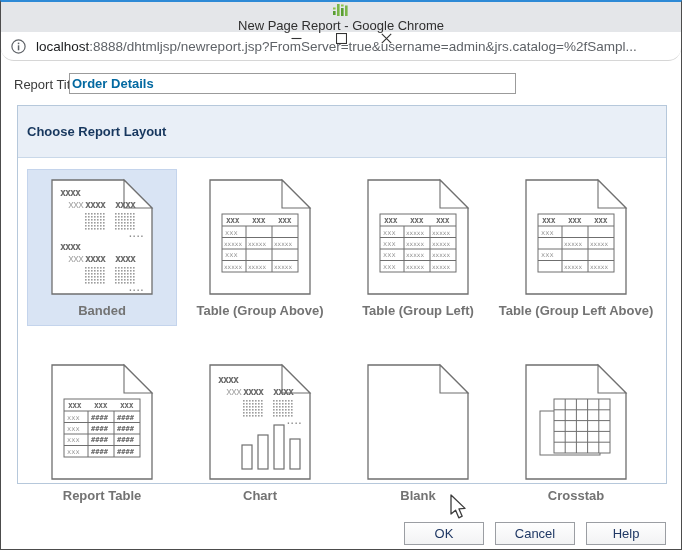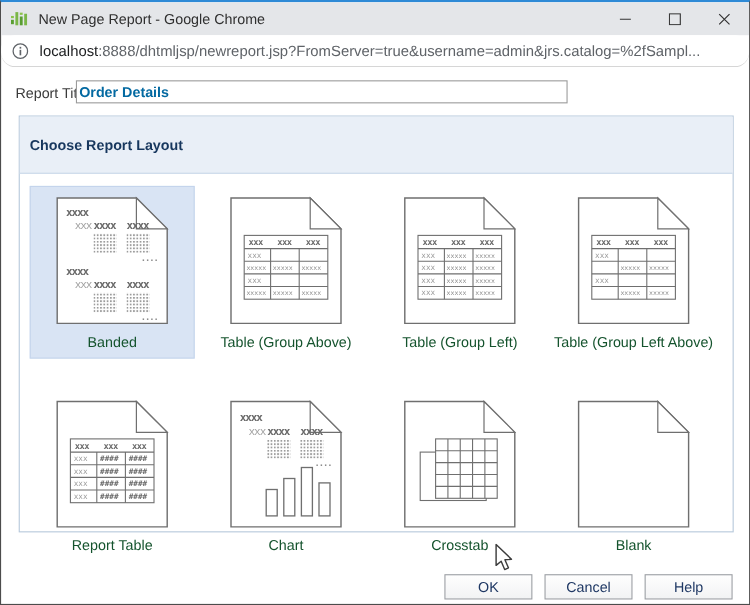--- a/index.html
+++ b/index.html
@@ -1,21 +1,21 @@
 <!DOCTYPE html>
 <html><head>
 <meta charset="utf-8">
 <style>
   html,body{margin:0;padding:0;background:#fff;}
   body{font-family:"Liberation Sans",sans-serif;}
   .window{position:relative;width:682px;height:550px;box-sizing:border-box;
     border-top:2px solid #2e8ad6;border-left:1px solid #4c4c4c;border-right:1px solid #4c4c4c;
     border-bottom:1px solid #4c4c4c;background:#fff;overflow:hidden;}
   
-  .titlebar{height:30px;background:#e4e6e9;display:flex;align-items:center;}
+  .titlebar{height:30px;background:#e4e6e9;display:flex;align-items:center;flex-direction:column;}
   .app-icon{margin:0 9px 0 8px;display:flex;align-items:center;}
   .title-text{font-size:13px;color:#2f2f2f;flex:1;white-space:nowrap;}
   .win-controls{display:flex;height:100%;}
   .win-btn{width:45px;height:100%;display:flex;align-items:center;justify-content:center;cursor:default;}
   
   .urlbar{height:28px;background:#fff;border-bottom:1px solid #d6d6d6;display:flex;align-items:center;padding:0 10px;gap:10px;border-radius:13px;}
   .url-text{font-size:13.5px;color:#5f6368;white-space:nowrap;overflow:hidden;}
   .url-host{color:#1a1c1e;}
   
   .report-title-label{position:absolute;left:13px;top:75px;font-size:13px;color:#3a3a3a;}
@@ -25,21 +25,21 @@
   .panel{position:absolute;left:16px;top:103px;width:650px;height:379px;box-sizing:border-box;
     border:1px solid #b6c8db;background:#fff;}
   .panel-header{height:21px;background:#e9eff7;border-bottom:1px solid #c9d8e9;display:flex;align-items:center;
     padding:15px 9px;font-weight:bold;font-size:13px;color:#17375e;}
   .panel-body{display:grid;grid-template-columns:repeat(4,158px);grid-auto-rows:157px;row-gap:28px;padding:11px 0 0 5px;}
   .tile{width:150px;height:157px;margin:0 auto;display:flex;flex-direction:column;align-items:center;
     box-sizing:border-box;cursor:pointer;}
   .tile.selected{background:#d9e4f4;border:1px solid #c4d4ec;}
   .tile-icon{margin-top:9px;}
   .tile.selected .tile-icon{margin-top:8px;}
-  .tile-label{margin-top:7px;font-size:13px;color:#14532d;white-space:nowrap;}
+  .tile-label{margin-top:7px;font-size:13px;color:#737373;white-space:nowrap;font-weight:bold;}
   
   .dialog-buttons{position:absolute;right:15px;top:492px;display:flex;gap:11px;}
   .btn{min-width:80px;height:23px;box-sizing:border-box;background:linear-gradient(#fefefe,#f2f3f4);
     border:1px solid #9b9ea3;font-family:"Liberation Sans",sans-serif;font-size:13px;color:#1f3864;
     display:flex;align-items:center;justify-content:center;padding:0 10px;cursor:pointer;margin-top:28px;}
   
   .cursor{position:absolute;left:448px;top:492px;z-index:10;pointer-events:none;}
   
   .pg{fill:#fff;stroke:#6f6f6f;stroke-width:1.3;}
   .flap{fill:#fff;stroke:#6f6f6f;stroke-width:1.1;}
@@ -253,36 +253,36 @@
           <rect class="bar" x="66" y="62" width="10" height="44"></rect>
           <rect class="bar" x="82" y="76" width="10" height="30"></rect>
         </svg>
         <div class="tile-label">Chart</div>
       </div>
 
       <div class="tile">
         <svg class="tile-icon" width="104" height="118" viewBox="0 0 104 118">
           <path class="pg" d="M2 2 H74 L102 30 V116 H2 Z"></path>
           <path class="flap" d="M74 2 L74 30 H102 Z"></path>
+        </svg>
+        <div class="tile-label">Blank</div>
+      </div>
+
+      <div class="tile">
+        <svg class="tile-icon" width="104" height="118" viewBox="0 0 104 118">
+          <path class="pg" d="M2 2 H74 L102 30 V116 H2 Z"></path>
+          <path class="flap" d="M74 2 L74 30 H102 Z"></path>
           <rect class="ln" x="16" y="48" width="60" height="44" fill="#fff"></rect>
           <rect x="30" y="36" width="56" height="54" fill="#fff" stroke="#6f6f6f" stroke-width="1"></rect>
           <path class="ln" d="M30 46.8 H86 M30 57.6 H86 M30 68.4 H86 M30 79.2 H86"></path>
           <path class="ln" d="M41.2 36 V90 M52.4 36 V90 M63.6 36 V90 M74.8 36 V90"></path>
         </svg>
         <div class="tile-label">Crosstab</div>
       </div>
 
-      <div class="tile">
-        <svg class="tile-icon" width="104" height="118" viewBox="0 0 104 118">
-          <path class="pg" d="M2 2 H74 L102 30 V116 H2 Z"></path>
-          <path class="flap" d="M74 2 L74 30 H102 Z"></path>
-        </svg>
-        <div class="tile-label">Blank</div>
-      </div>
-
     </div>
   </div>
 
   <div class="dialog-buttons">
     <button class="btn">OK</button>
     <button class="btn">Cancel</button>
     <button class="btn">Help</button>
   </div>
 
   <svg class="cursor" width="24" height="28" viewBox="0 0 24 28">

